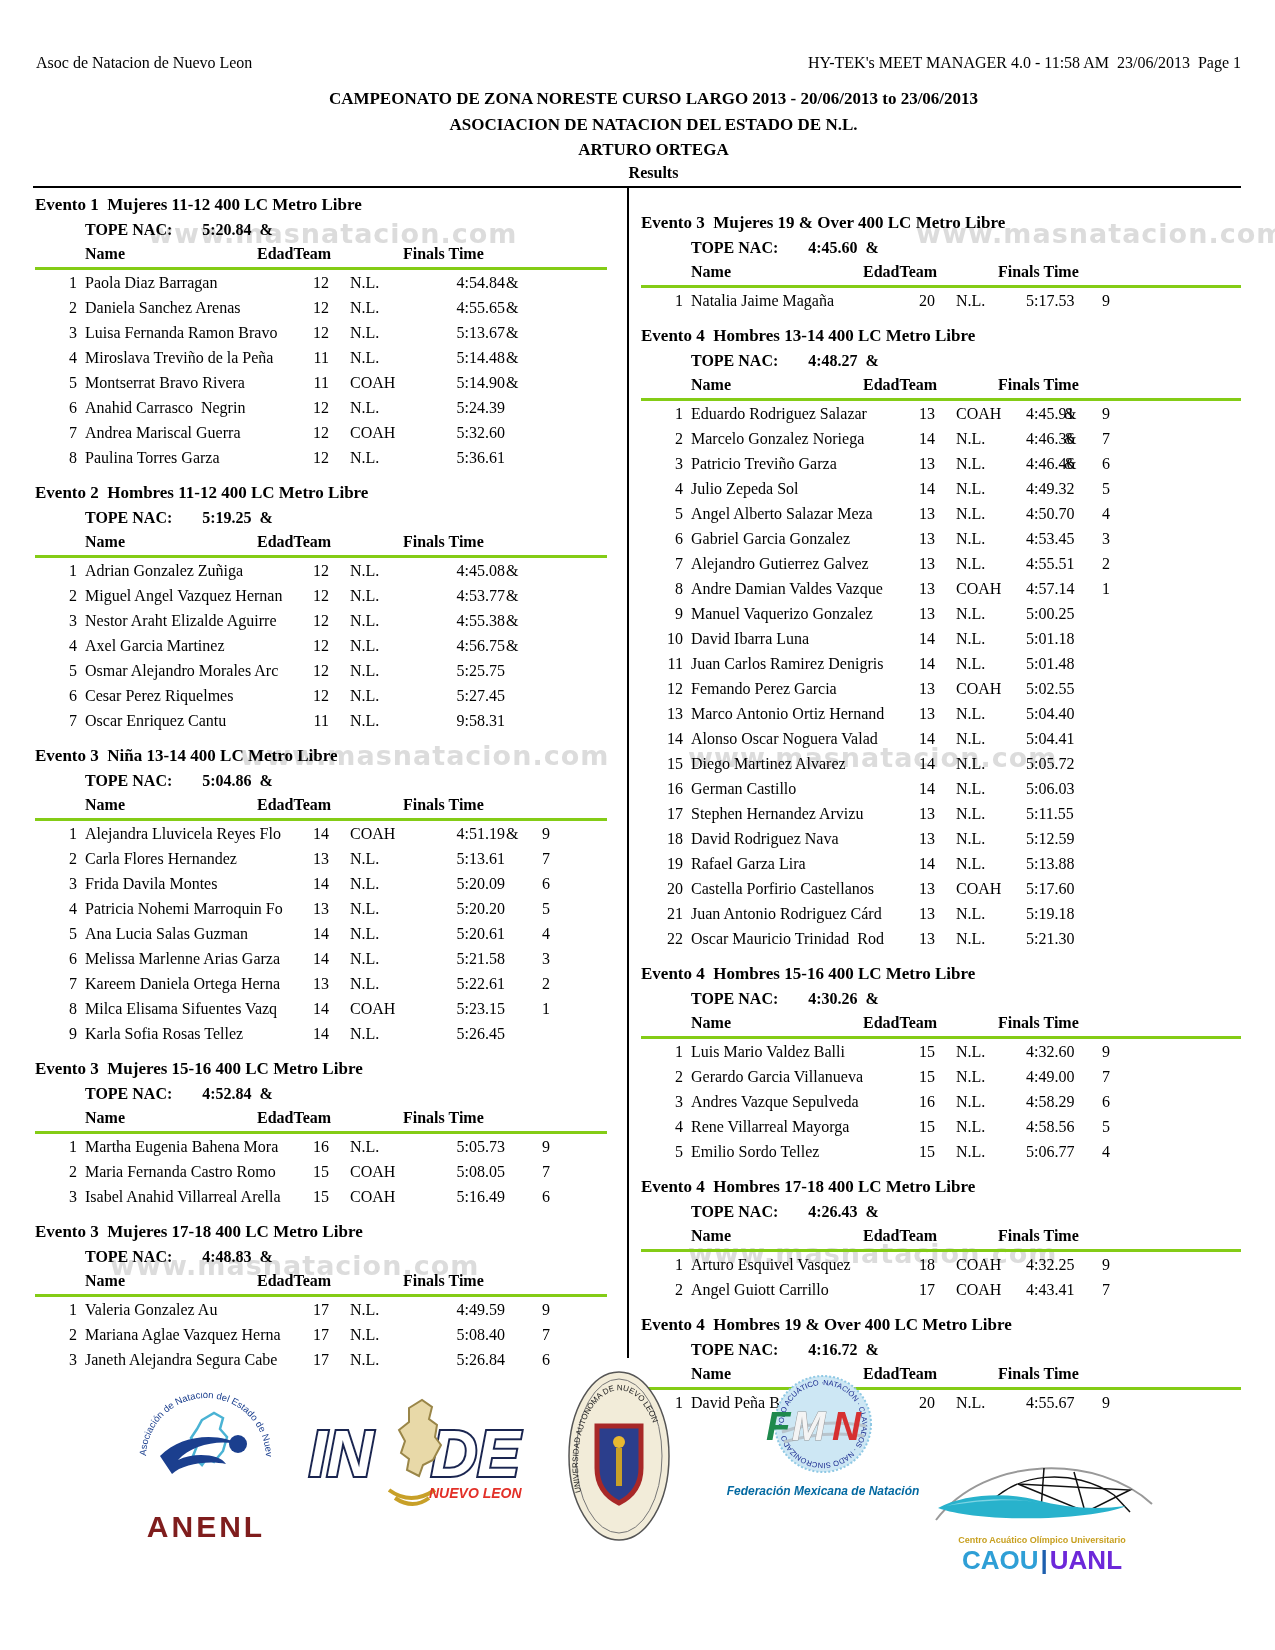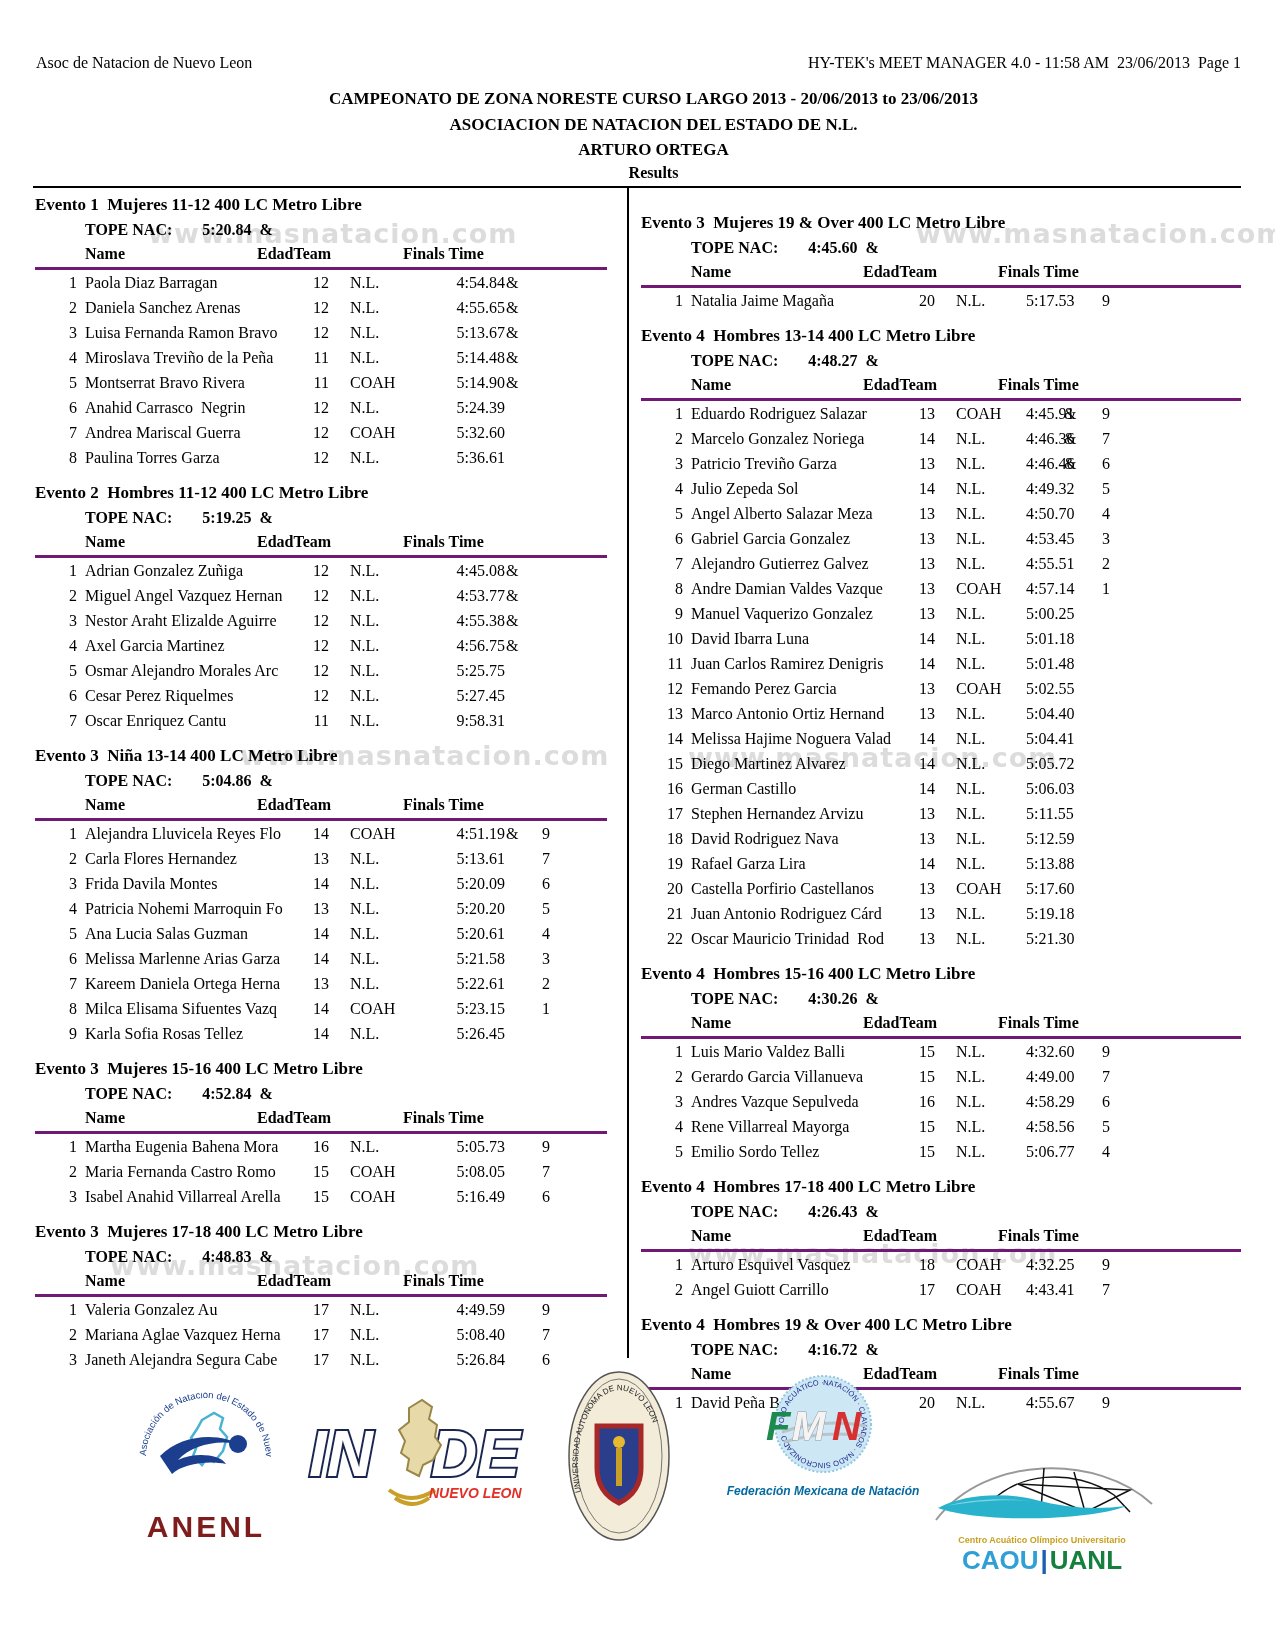--- a/index.html
+++ b/index.html
@@ -19,21 +19,21 @@
   .wm{position:absolute;color:#dcdcdc;font-family:"DejaVu Sans",sans-serif;font-weight:bold;
       font-size:27px;letter-spacing:1px;z-index:0;}
   
   .col{position:absolute;top:192px;z-index:1;}
   .col-left{left:35px;width:572px;}
   .col-right{left:641px;width:600px;margin-top:18px;}
   .event{margin-bottom:10px;}
   .ev-title{font-weight:bold;font-size:17px;line-height:25px;white-space:pre;}
   .ev-tope{font-weight:bold;font-size:16px;line-height:25px;padding-left:50px;white-space:pre;}
   .tope-val{margin-left:30px;}
-  .ev-head{position:relative;height:25px;border-bottom:3px solid #701a75;font-weight:bold;font-size:16px;}
+  .ev-head{position:relative;height:25px;border-bottom:3px solid #84cc16;font-weight:bold;font-size:16px;}
   .th{position:absolute;bottom:1px;line-height:24px;white-space:pre;}
   .th-name{left:50px;}
   .th-edadteam{left:222px;}
   .col-left .th-finals{left:368px;}
   .col-right .th-finals{left:357px;}
   .row{display:grid;line-height:25px;font-size:16px;}
   .col-left .row{grid-template-columns:42px 8px 208px 36px 21px 70px 85px 18px 27px;}
   .col-right .row{grid-template-columns:42px 8px 208px 36px 21px 70px 37px 18px 29px;}
   .c0{grid-column:1;text-align:right;}
   .c1{grid-column:3;overflow:hidden;white-space:pre;}
@@ -51,21 +51,21 @@
   .lg-uanl{left:566px;top:1370px;width:106px;}
   .lg-fmn{left:724px;top:1372px;width:198px;}
   .fmn-sub{font-family:"Liberation Sans",sans-serif;font-weight:bold;font-style:italic;
            font-size:12px;color:#0369a1;margin-top:4px;}
   .lg-caou{left:922px;top:1448px;width:240px;}
   .caou-sub{font-family:"Liberation Sans",sans-serif;font-weight:bold;font-size:9px;
             color:#c8a020;margin-top:1px;}
   .caou-label{font-family:"Liberation Sans",sans-serif;font-weight:bold;font-size:26px;margin-top:0px;}
   .caou-l{color:#2f9fd6;}
   .caou-bar{color:#1d5fae;padding:0 2px;}
-  .caou-r{color:#15803d;}
+  .caou-r{color:#6d28d9;}
 </style>
 </head>
 <body>
 
 <div class="wm" style="left:148px;top:218px;">www.masnatacion.com</div>
 <div class="wm" style="left:916px;top:218px;">www.masnatacion.com</div>
 <div class="wm" style="left:240px;top:740px;">www.masnatacion.com</div>
 <div class="wm" style="left:688px;top:742px;">www.masnatacion.com</div>
 <div class="wm" style="left:110px;top:1250px;">www.masnatacion.com</div>
 <div class="wm" style="left:688px;top:1238px;">www.masnatacion.com</div>
@@ -537,21 +537,21 @@
         <span class="c c0">13</span>
         <span class="c c1">Marco Antonio Ortiz Hernand</span>
         <span class="c c2">13</span>
         <span class="c c3">N.L.</span>
         <span class="c c4">5:04.40</span>
         <span class="c c5"></span>
         <span class="c c6"></span>
       </div>
       <div class="row">
         <span class="c c0">14</span>
-        <span class="c c1">Melissa Hajime Noguera Valad</span>
+        <span class="c c1">Alonso Oscar Noguera Valad</span>
         <span class="c c2">14</span>
         <span class="c c3">N.L.</span>
         <span class="c c4">5:04.41</span>
         <span class="c c5"></span>
         <span class="c c6"></span>
       </div>
       <div class="row">
         <span class="c c0">15</span>
         <span class="c c1">Diego Martinez Alvarez</span>
         <span class="c c2">14</span>

